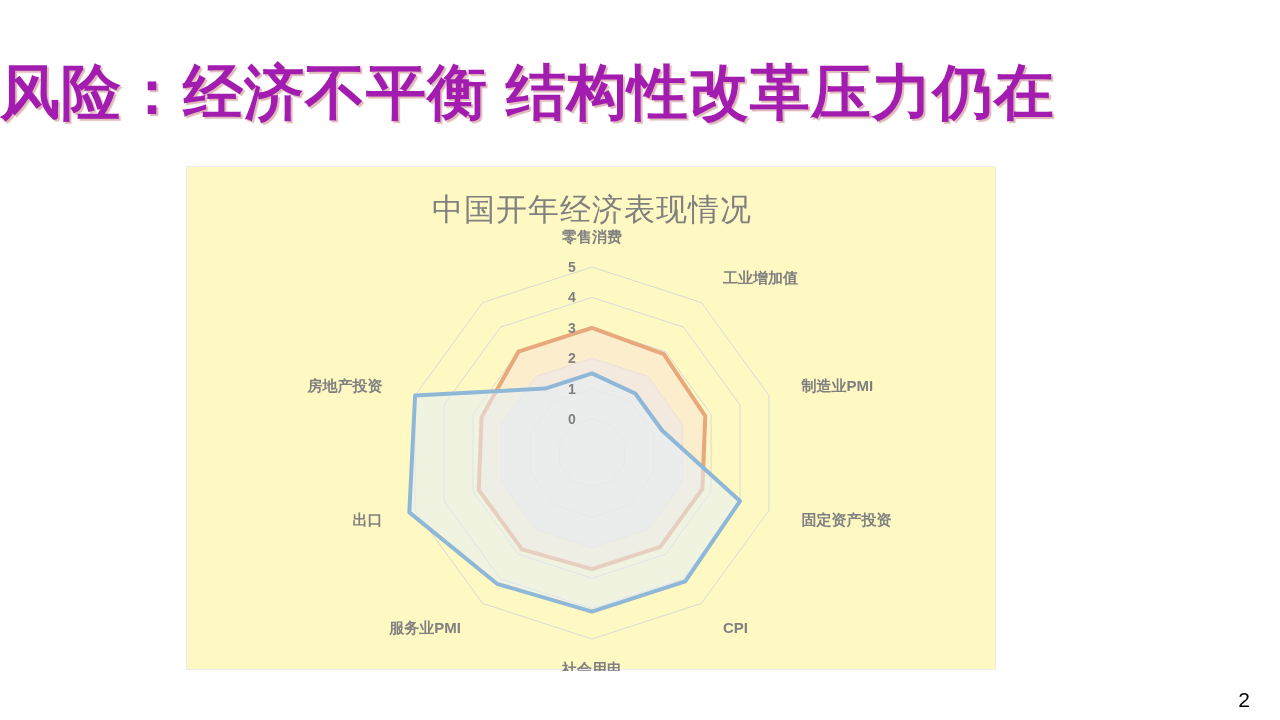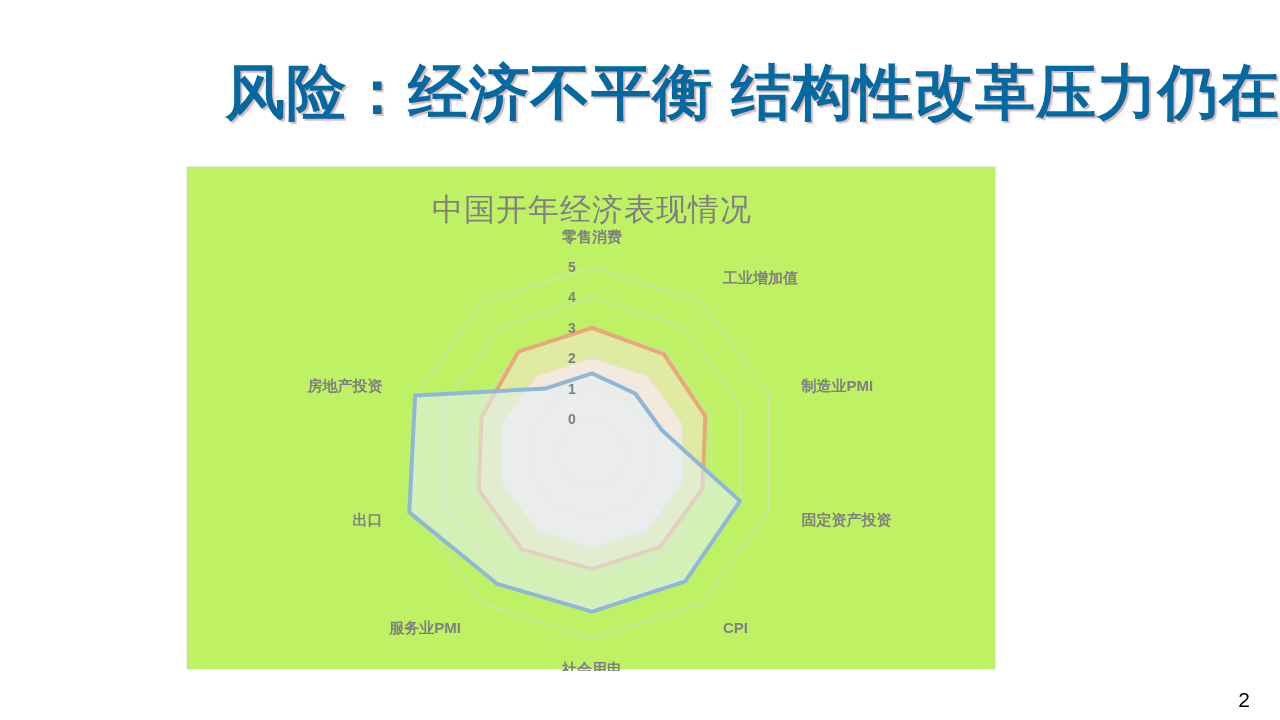--- a/index.html
+++ b/index.html
@@ -14,38 +14,38 @@
     overflow: hidden;
     position: relative;
   }
 
   
   #slide-title {
     position: absolute;
     left: 0;
     top: 58px;
     width: 1280px;
-    text-align: right;
+    text-align: left;
     font-size: 60px;
     font-weight: bold;
-    color: #0369a1;
+    color: #a21caf;
     letter-spacing: 1px;
     line-height: 1.15;
     text-shadow: 2px 2px 1px rgba(150,20,20,0.30);
     white-space: nowrap;
   }
 
   
   #chart-card {
     position: absolute;
     left: 186px;
     top: 166px;
     width: 810px;
     height: 504px;
-    background: #bef264;
+    background: #fef9c3;
     border: 1px solid #ececec;
     box-sizing: border-box;
   }
 
   #chart-title {
     position: absolute;
     left: 0;
     top: 22px;
     width: 810px;
     text-align: center;

